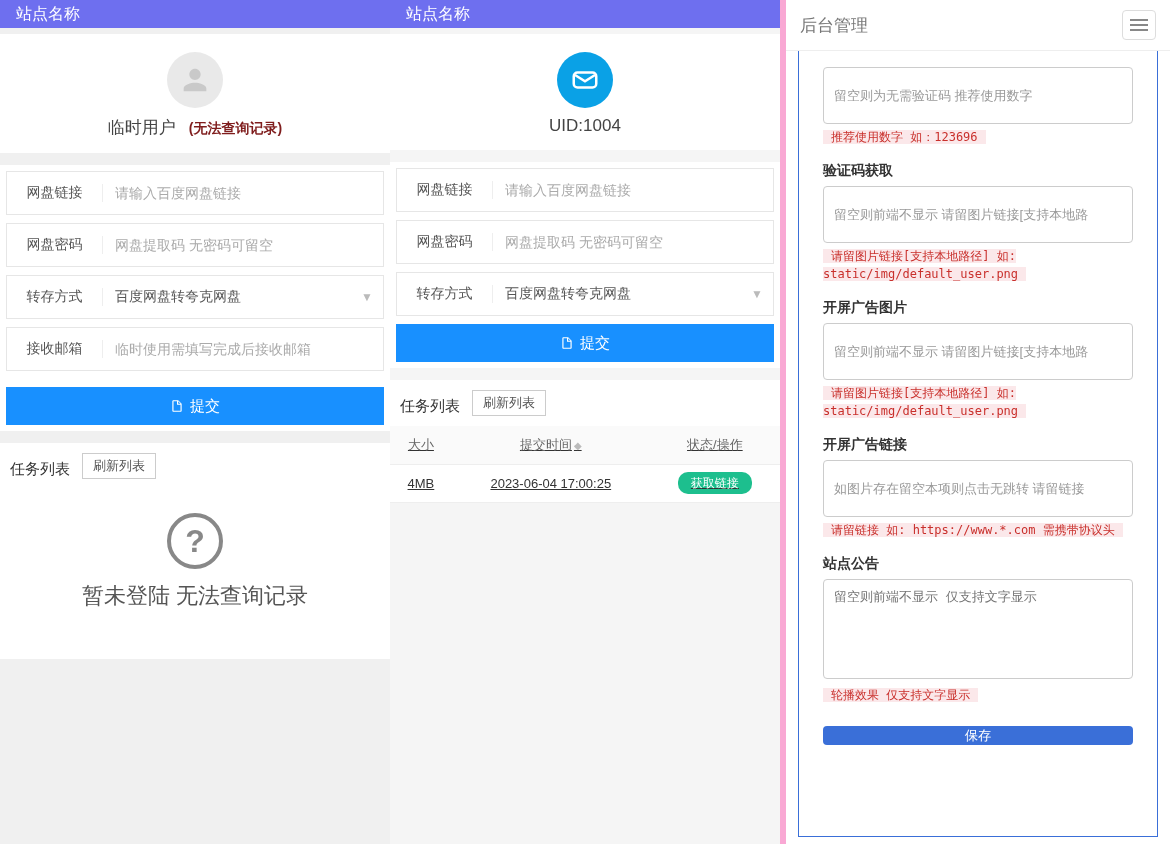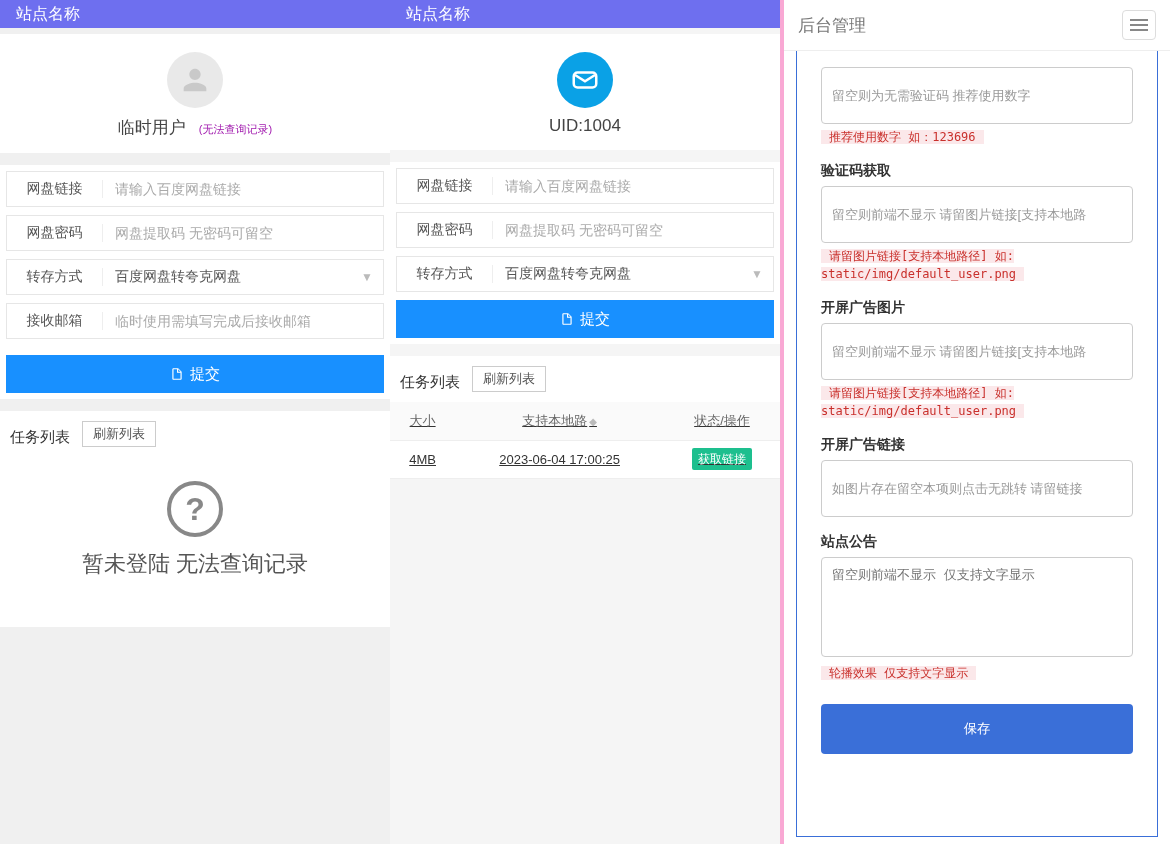--- a/index.html
+++ b/index.html
@@ -1,36 +1,36 @@
 <!DOCTYPE html>
 <html><head>
 <meta charset="utf-8">
 <style>
 * { box-sizing: border-box; margin: 0; padding: 0; }
 body { font-family: -apple-system, "Helvetica Neue", Arial, sans-serif; font-size: 14px; color: #333; background: #fff; width: 1170px; height: 844px; overflow: hidden; }
 .container { display: flex; width: 100%; height: 100%; }
 .col { display: flex; flex-direction: column; }
 .col-left { width: 390px; background: #f0f0f0; }
 .col-mid { width: 390px; background: #f5f5f5; }
-.col-right { width: 390px; background: #fff; border-left: 4px solid #f9a8d4; }
+.col-right { width: 390px; background: #fff; border-left: 6px solid #f9a8d4; }
 
 .header-bar { background: #6e6fef; color: #fff; height: 28px; display: flex; align-items: center; padding: 0 16px; font-size: 16px; font-weight: 500; }
 .col-mid .header-bar { background: #6e6fef; }
 
 .card { background: #fff; margin: 6px 0; }
 .profile-card { padding: 18px 10px 14px; text-align: center; }
 .avatar-placeholder { width: 56px; height: 56px; border-radius: 50%; background: #e9e9e9; margin: 0 auto 8px; display: flex; align-items: center; justify-content: center; }
 .avatar-placeholder svg { width: 34px; height: 34px; fill: #c9c9c9; }
 .round-icon { width: 56px; height: 56px; border-radius: 50%; background: #0aa1e6; margin: 0 auto 8px; display: flex; align-items: center; justify-content: center; }
 .round-icon svg { width: 30px; height: 30px; fill: none; stroke: #fff; stroke-width: 2; }
 .profile-title { font-size: 17px; color: #444; display: inline-flex; align-items: baseline; gap: 13px; }
-.profile-sub { font-size: 11px; color: #a21caf; }
+.profile-sub { font-size: 14px; color: #7f1d1d; font-weight: bold; }
 
 .form-card { padding: 6px; }
-.form-row { display: flex; align-items: center; border: 1px solid #e6e6e6; background: #fff; height: 36px; margin-bottom: 8px; }
+.form-row { display: flex; align-items: center; border: 1px solid #e6e6e6; background: #fff; height: 44px; margin-bottom: 8px; }
 .form-label { width: 96px; text-align: center; color: #555; font-size: 14px; border-right: 1px solid #eee; }
 .form-input { flex: 1; border: none; outline: none; padding: 0 12px; font-size: 14px; color: #333; background: transparent; }
 .form-input::placeholder { color: #aaa; }
 .select-wrap { position: relative; flex: 1; display: flex; }
 .select-caret { position: absolute; right: 10px; top: 50%; transform: translateY(-50%); color: #bbb; font-size: 12px; pointer-events: none; }
 
 .btn-primary { width: 100%; background: #1890ff; color: #fff; border: none; height: 38px; font-size: 15px; display: flex; align-items: center; justify-content: center; gap: 6px; cursor: pointer; }
 .btn-primary svg { width: 14px; height: 14px; fill: #fff; }
 
 .task-header { display: flex; align-items: flex-end; gap: 12px; padding: 10px 10px; background: #fff; }
@@ -39,38 +39,38 @@
 
 .empty-state { background: #fff; padding: 24px 10px 48px; text-align: center; }
 .empty-state .q-icon { width: 56px; height: 56px; border: 4px solid #888; border-radius: 50%; display: flex; align-items: center; justify-content: center; margin: 0 auto 12px; color: #888; font-size: 32px; font-weight: bold; }
 .empty-text { font-size: 22px; color: #555; }
 
 .table-wrap { background: #fff; }
 table { width: 100%; border-collapse: collapse; text-decoration: underline; }
 th, td { padding: 10px 8px; text-align: center; font-size: 13px; border-bottom: 1px solid #eee; }
 th { background: #fafafa; color: #666; font-weight: normal; }
 .sort-icon { color: #bbb; font-size: 10px; margin-left: 2px; }
-.badge-green { background: #1dbf8e; color: #fff; padding: 4px 6px; font-size: 12px; border-radius: 2px; white-space: nowrap; }
+.badge-green { background: #1dbf8e; color: #fff; padding: 4px 13px; font-size: 12px; border-radius: 10px; white-space: nowrap; }
 
 
 .admin-header { display: flex; align-items: center; justify-content: space-between; padding: 10px 14px; border-bottom: 1px solid #eee; }
 .admin-title { font-size: 17px; color: #777; }
 .hamburger { width: 34px; height: 30px; border: 1px solid #ddd; border-radius: 4px; display: flex; flex-direction: column; justify-content: center; align-items: center; gap: 3px; cursor: pointer; }
 .hamburger span { width: 18px; height: 2px; background: #888; }
 
 .admin-body { padding: 0 24px 12px; border: 1px solid #3a6fd8; border-top: none; margin: 0 12px; height: calc(100% - 58px); overflow: hidden; }
 .field-group { margin-top: 16px; }
 .field-label { font-size: 14px; font-weight: 600; color: #333; margin-bottom: 6px; }
 .field-input { width: 100%; border: 1px solid #ccc; border-radius: 4px; padding: 20px 10px; font-size: 13px; color: #555; outline: none; }
 .field-input::placeholder { color: #999; }
 .field-textarea { width: 100%; border: 1px solid #ccc; border-radius: 4px; padding: 8px 10px; font-size: 13px; color: #555; outline: none; height: 100px; resize: none; }
 .hint { color: #c9302c; font-family: monospace; font-size: 12px; margin-top: 4px; line-height: 1.5; }
 .hint-bg { background: #fbe8ea; padding: 0 8px; }
 
-.btn-save { width: 100%; background: #3a6fd8; color: #fff; border: none; height: 50px; border-radius: 4px; margin-top: 22px; cursor: pointer; }
+.btn-save { width: 100%; background: #3a6fd8; color: #fff; border: none; height: 19px; border-radius: 4px; margin-top: 22px; cursor: pointer; }
 .col-right-wrap { position: relative; height: 100%; }
 </style>
 </head>
 <body>
 
 <div class="container">
 
   <div class="col col-left">
     <div class="header-bar">站点名称</div>
 
@@ -169,21 +169,21 @@
     <div class="card">
       <div class="task-header">
         <span class="task-title">任务列表</span>
         <button class="btn-small">刷新列表</button>
       </div>
       <div class="table-wrap">
         <table>
           <thead>
             <tr>
               <th><span>大小</span></th>
-              <th><span>支持本地路</span><span class="sort-icon">◆</span></th>
+              <th><span>提交时间</span><span class="sort-icon">◆</span></th>
               <th><span>状态/操作</span></th>
             </tr>
           </thead>
           <tbody>
             <tr>
               <td>4MB</td>
               <td>2023-06-04 17:00:25</td>
               <td><span class="badge-green">获取链接</span></td>
             </tr>
           </tbody>
@@ -213,20 +213,21 @@
           <div class="hint"><span class="hint-bg">请留图片链接[支持本地路径] 如: static/img/default_user.png</span></div>
         </div>
         <div class="field-group">
           <div class="field-label">开屏广告图片</div>
           <input class="field-input" placeholder="留空则前端不显示 请留图片链接[支持本地路" style="">
           <div class="hint"><span class="hint-bg">请留图片链接[支持本地路径] 如: static/img/default_user.png</span></div>
         </div>
         <div class="field-group">
           <div class="field-label">开屏广告链接</div>
           <input class="field-input" placeholder="如图片存在留空本项则点击无跳转 请留链接" style="">
+          <div class="hint"><span class="hint-bg">请留链接 如: https://www.*.com 需携带协议头</span></div>
         </div>
         <div class="field-group">
           <div class="field-label">站点公告</div>
           <textarea class="field-textarea" placeholder="留空则前端不显示 仅支持文字显示" style=""></textarea>
           <div class="hint"><span class="hint-bg">轮播效果 仅支持文字显示</span></div>
         </div>
         <button class="btn-save">保存</button>
       </div>
     </div>
   </div>

